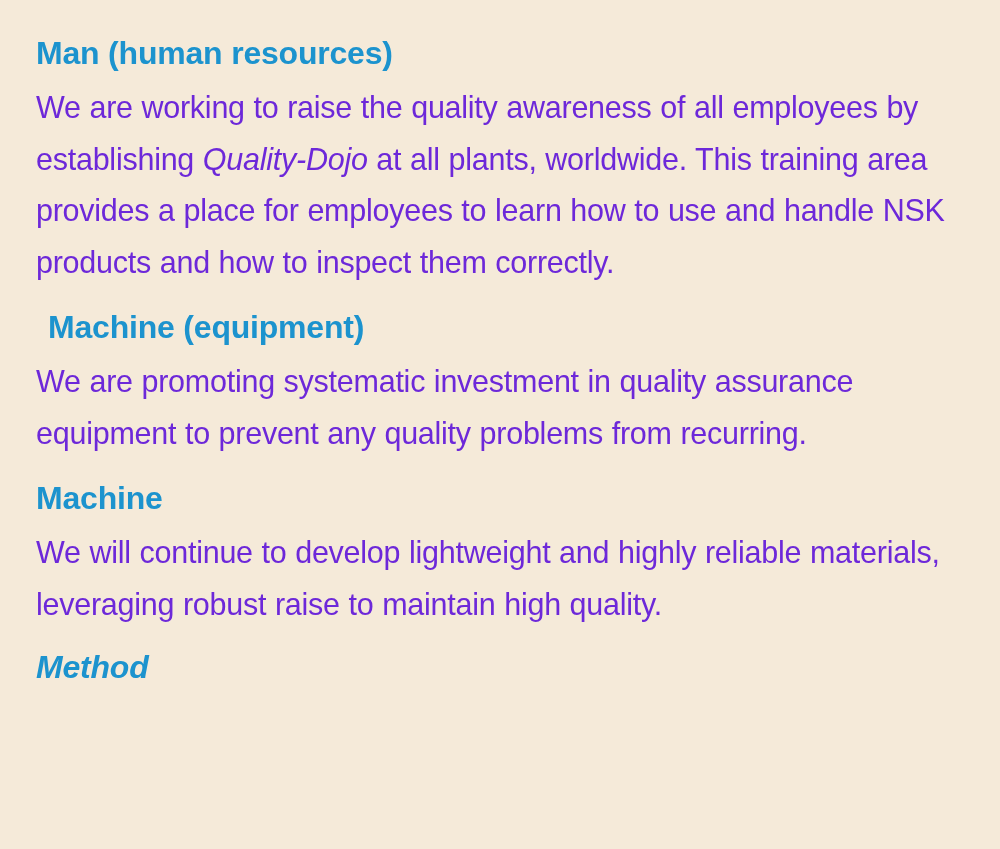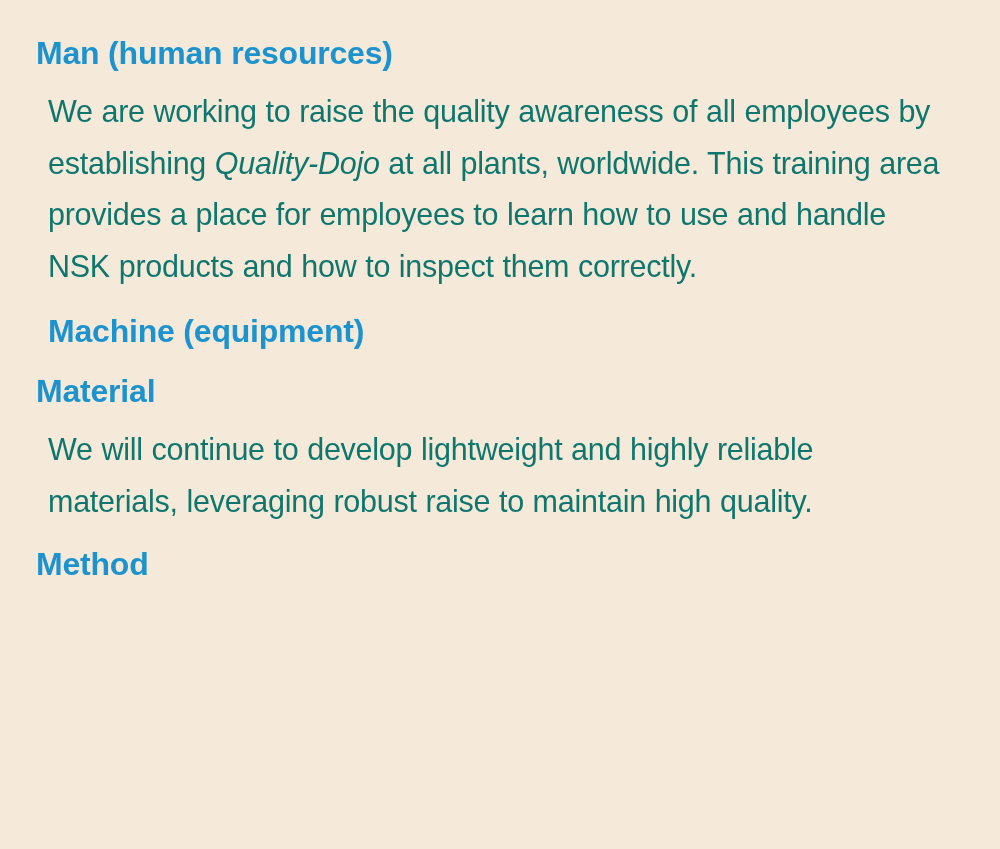--- a/index.html
+++ b/index.html
@@ -34,57 +34,58 @@
     font-weight: bold;
     color: #1c93ce;
     line-height: 42px;
     letter-spacing: -0.2px;
     margin: 0 0 6px 0;
     white-space: nowrap;
   }
   .section-body {
     font-size: 30.5px;
     font-weight: normal;
-    color: #0f766e;
+    color: #6d28d9;
     line-height: 51.5px;
     letter-spacing: -0.25px;
-    margin: 12px;
+    margin: 0;
     max-width: 930px;
     word-spacing: 0.5px;
   }
   .section-body em,
   .emphasis {
     font-style: italic;
   }
   
   .sec-man        { margin-bottom: 18px; }
   .sec-man .section-heading     { margin-bottom: 8px; }
   .sec-machine    { margin-bottom: 18px; }
   .sec-machine .section-heading { margin-bottom: 8px; margin-left: 12px; }
   .sec-material   { margin-bottom: 16px; }
   .sec-material .section-heading{ margin-bottom: 8px; }
   .sec-method     { margin-bottom: 0; }
-  .sec-method .section-heading  { margin-bottom: 8px; }
+  .sec-method .section-heading  { margin-bottom: 8px; font-style: italic; }
 </style>
 </head>
 <body>
 
 <div class="page">
 
   <section class="section sec-man">
     <h2 class="section-heading">Man (human resources)</h2>
     <p class="section-body"><span>We are working to raise the quality awareness of all employees by establishing </span><em class="emphasis">Quality-Dojo</em><span> at all plants, worldwide. This training area provides a place for employees to learn how to use and handle NSK products and how to inspect them correctly.</span></p>
   </section>
 
   <section class="section sec-machine">
     <h2 class="section-heading">Machine (equipment)</h2>
+    <p class="section-body">We are promoting systematic investment in quality assurance equipment to prevent any quality problems from recurring.</p>
   </section>
 
   <section class="section sec-material">
-    <h2 class="section-heading">Material</h2>
+    <h2 class="section-heading">Machine</h2>
     <p class="section-body">We will continue to develop lightweight and highly reliable materials, leveraging robust raise to maintain high quality.</p>
   </section>
 
   <section class="section sec-method">
     <h2 class="section-heading">Method</h2>
   </section>
 
 </div>
 
 </body></html>

